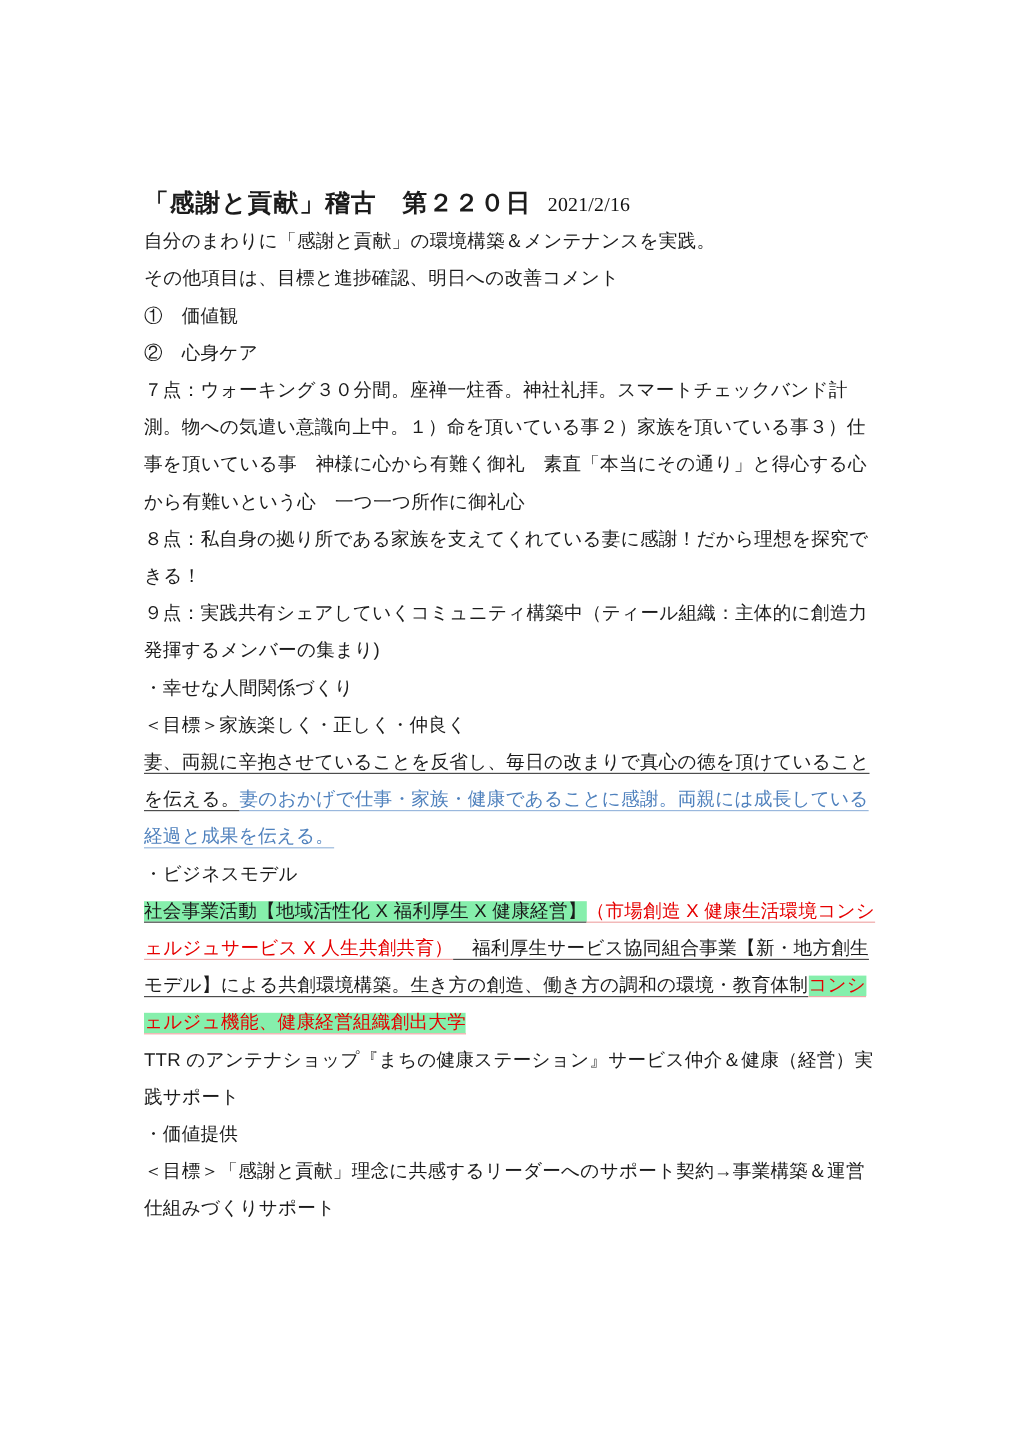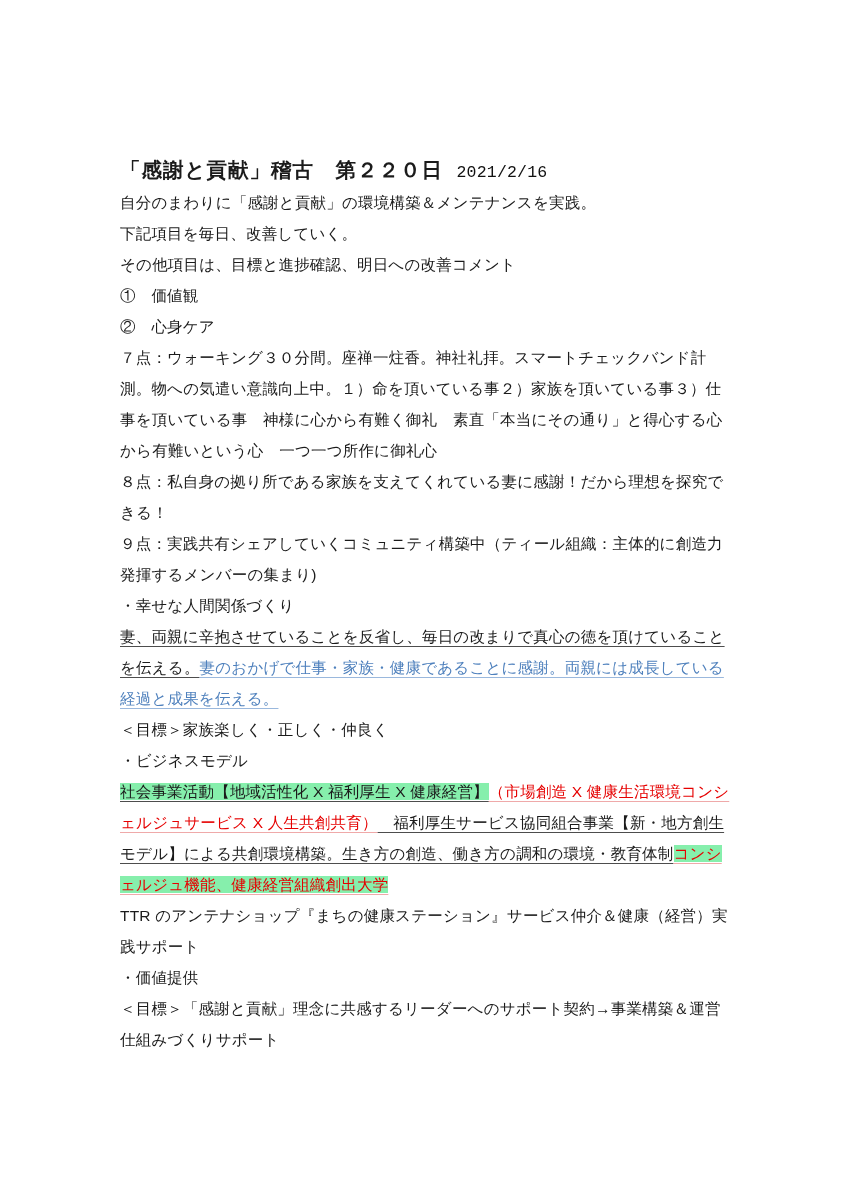--- a/index.html
+++ b/index.html
@@ -18,21 +18,21 @@
     top: 156px;
     width: 614px;
     font-size: 15.5px;
     line-height: 31px;
     letter-spacing: 0.2px;
   }
   .doc p { margin: 0; }
   .title-line { line-height: 28px; margin-bottom: 14px; }
   .title-main { font-size: 20.5px; font-weight: 700; letter-spacing: 1px; text-align: center; }
   .title-date {
-    font-family: Liberation Mono, monospace;
+    font-family: Liberation Serif, serif;
     font-size: 16.5px;
     font-weight: 400;
     margin-left: 9px;
     color: #111111;
   }
   .b { font-weight: 400; margin-top: 12px; }
   .u {
     text-decoration: underline;
     text-decoration-color: #4d4d4d;
     text-decoration-thickness: 1px;
@@ -51,43 +51,42 @@
   <div class="doc">
 
     <p class="title-line">
       <span class="title-main">「感謝と貢献」稽古　第２２０日</span>
       <span class="title-date">2021/2/16</span>
     </p>
 
     <p>
       <span class="b">自分のまわりに「感謝と貢献」の環境構築＆メンテナンスを実践。</span>
     </p>
-    <p>下記項目を毎日、改善していく。</p>
     <p>その他項目は、目標と進捗確認、明日への改善コメント</p>
 
     <p>
       <span class="b">①　価値観</span>
     </p>
 
     <p>
       <span class="b">②　心身ケア</span>
     </p>
     <p>７点：ウォーキング３０分間。座禅一炷香。神社礼拝。スマートチェックバンド計測。物への気遣い意識向上中。１）命を頂いている事２）家族を頂いている事３）仕事を頂いている事　神様に心から有難く御礼　素直「本当にその通り」と得心する心から有難いという心　一つ一つ所作に御礼心</p>
 
     <p>８点：私自身の拠り所である家族を支えてくれている妻に感謝！だから理想を探究できる！</p>
 
     <p>９点：実践共有シェアしていくコミュニティ構築中（ティール組織：主体的に創造力発揮するメンバーの集まり)</p>
 
     <p>
       <span class="b">・幸せな人間関係づくり</span>
     </p>
+    <p>＜目標＞家族楽しく・正しく・仲良く</p>
     <p>
       <span class="u">妻、両親に辛抱させていることを反省し、毎日の改まりで真心の徳を頂けていることを伝える。</span><span class="blue u">妻のおかげで仕事・家族・健康であることに感謝。両親には成長している経過と成果を伝える。</span>
     </p>
-    <p>＜目標＞家族楽しく・正しく・仲良く</p>
 
     <p>
       <span class="b">・ビジネスモデル</span>
     </p>
     <p>
       <span class="hl u">社会事業活動【地域活性化 X 福利厚生 X 健康経営】</span><span class="red u">（市場創造 X 健康生活環境コンシェルジュサービス X 人生共創共育）</span><span class="u">　福利厚生サービス協同組合事業【新・地方創生モデル】による共創環境構築。生き方の創造、働き方の調和の環境・教育体制</span><span class="red hl u">コンシェルジュ機能、健康経営組織創出大学</span>
     </p>
     <p>
       <span class="b">TTR のアンテナショップ『まちの健康ステーション』サービス仲介＆健康（経営）実践サポート</span>
     </p>

